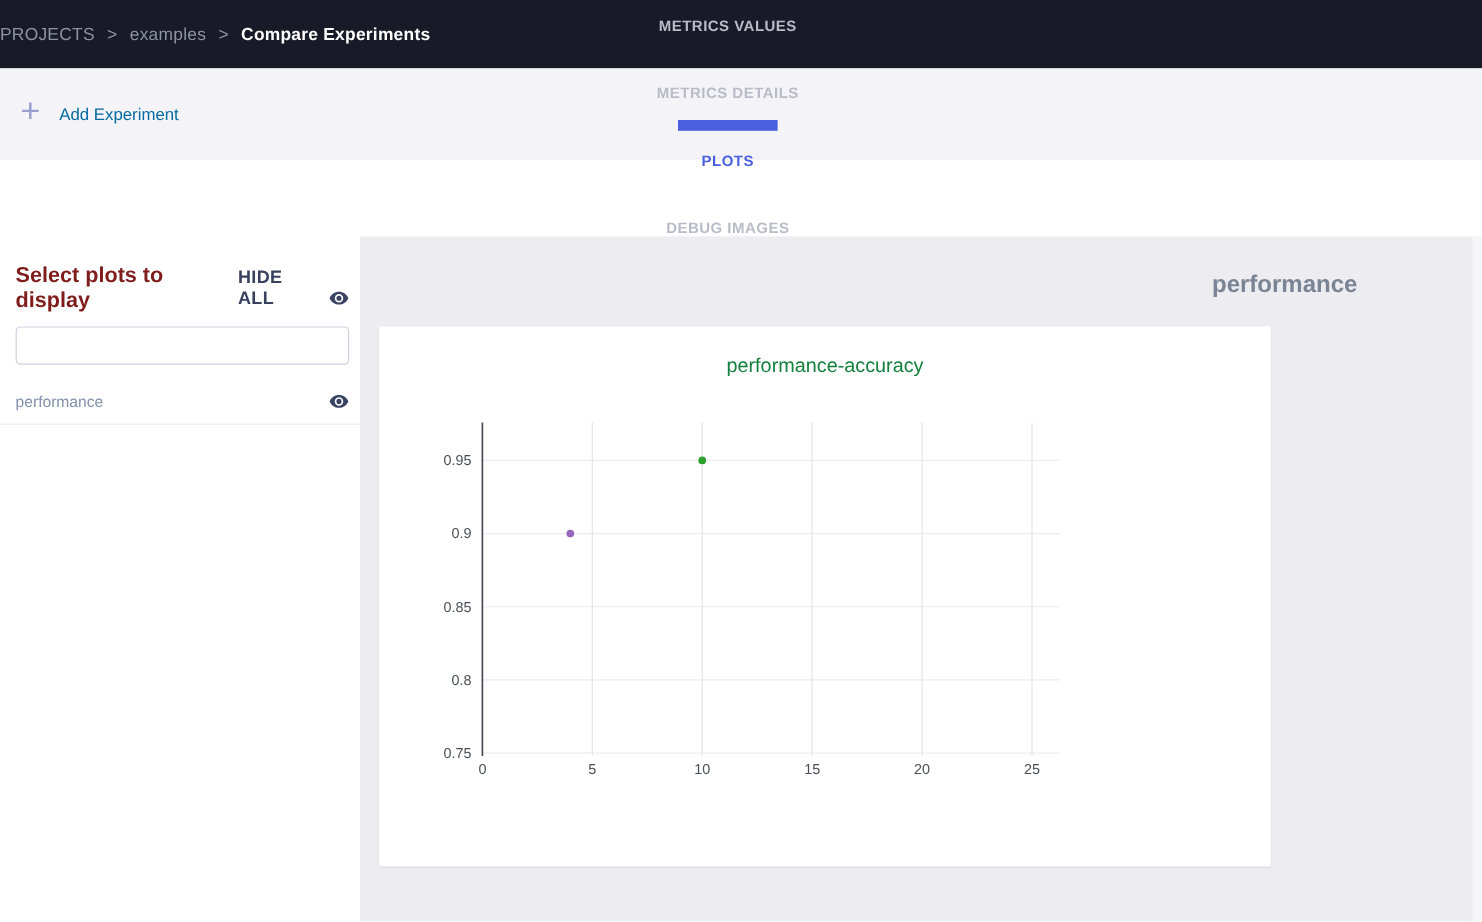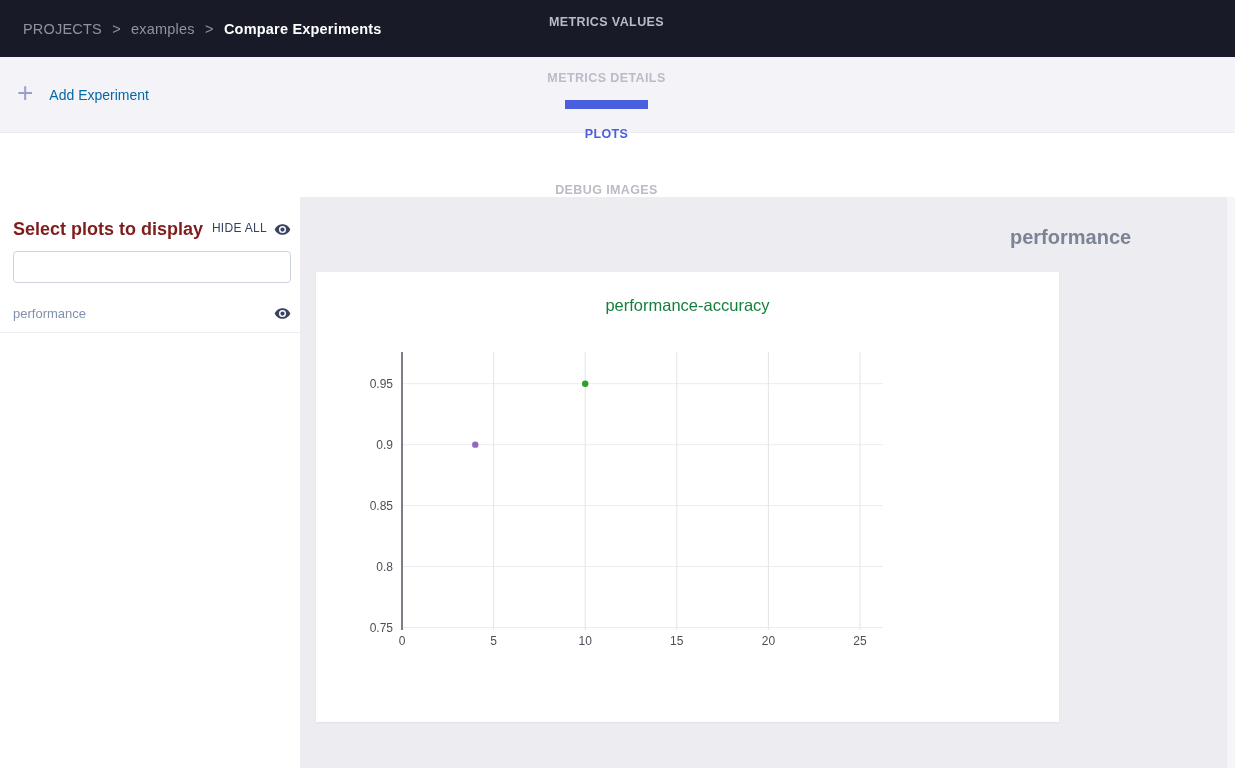--- a/index.html
+++ b/index.html
@@ -1,21 +1,21 @@
 <!DOCTYPE html>
 <html style="--active-color: #4a5fe0;"><head>
 <meta charset="utf-8">
 <style>
   *{margin:0;padding:0;box-sizing:border-box;}
   html,body{background:#fff;}
   body{font-family:"Liberation Sans",sans-serif;}
   .page{position:relative;width:1235px;height:768px;overflow:hidden;background:#fff;}
 
   
-  .topbar{position:absolute;top:0;left:0;right:0;height:57px;background:#181b27;display:flex;align-items:center;padding-left:23px;}
+  .topbar{position:absolute;top:0;left:0;right:0;height:57px;background:#181b27;display:flex;align-items:center;}
   .breadcrumb{font-size:14.5px;color:#8d93a0;letter-spacing:.2px;}
   .breadcrumb .sep{margin:0 6px;color:#8d93a0;}
   .crumb.link{color:#8d93a0;cursor:pointer;}
   .crumb.current{color:#ffffff;font-weight:700;}
 
   
   .actionbar{position:absolute;top:57px;left:0;right:0;height:76px;background:#f4f4f8;display:flex;align-items:center;padding-left:17px;border-bottom:1px solid #ebecf1;}
   .add-exp{display:flex;align-items:center;gap:16px;background:none;border:none;cursor:pointer;font-family:inherit;}
   .plus{font-size:28px;color:#989fce;font-weight:400;line-height:1;margin-top:-3px;}
   .add-label{font-size:14px;color:#0369a1;}
@@ -24,21 +24,21 @@
   .tabbar{position:absolute;top:133px;left:0;right:0;height:64px;background:#fff;display:flex;justify-content:flex-end;align-items:center;gap:42px;padding-right:22px;flex-direction:column;}
   .tab{position:relative;font-size:12.5px;font-weight:600;letter-spacing:.4px;color:#b9bcc7;cursor:pointer;white-space:nowrap;}
   .tab.active{color:var(--active-color,#4a5fe0);}
   .tab .tab-indicator{display:none;}
   .tab.active .tab-indicator{display:block;position:absolute;top:-27px;left:-20px;right:-20px;height:9px;background:var(--active-color,#4a5fe0);}
 
   
   .sidebar{position:absolute;top:197px;left:0;width:300px;bottom:0;background:#fff;}
   .side-head{display:flex;justify-content:space-between;align-items:center;margin:22px 9px 0 13px;}
   .side-title{font-size:18px;font-weight:700;color:#7f1d1d;}
-  .hide-all{display:flex;align-items:flex-start;gap:7px;cursor:pointer;font-size:12px;font-weight:400;color:#39415e;letter-spacing:.3px;}
+  .hide-all{display:flex;align-items:flex-end;gap:7px;cursor:pointer;font-size:15px;font-weight:700;color:#39415e;letter-spacing:.3px;}
   .eye{color:#3a4363;display:inline-flex;}
   .filter{display:block;margin:11px 9px 0 13px;width:278px;height:32px;border:1px solid #ccd2de;border-radius:4px;outline:none;padding:0 8px;font-size:13px;font-family:inherit;background:#fff;}
   .plot-list{margin-top:14px;}
   .plot-row{display:flex;justify-content:space-between;align-items:center;padding:8px 9px 10px 13px;border-bottom:1px solid #eceef3;}
   .plot-label{font-size:13px;color:#8290ab;}
   .eye-btn{color:#3a4363;display:inline-flex;cursor:pointer;}
 
   
   .main{position:absolute;top:197px;left:300px;right:0;bottom:0;background:#ececf1;}
   .section-title{position:absolute;left:710px;top:29px;font-size:20px;font-weight:700;color:#7b8495;}

